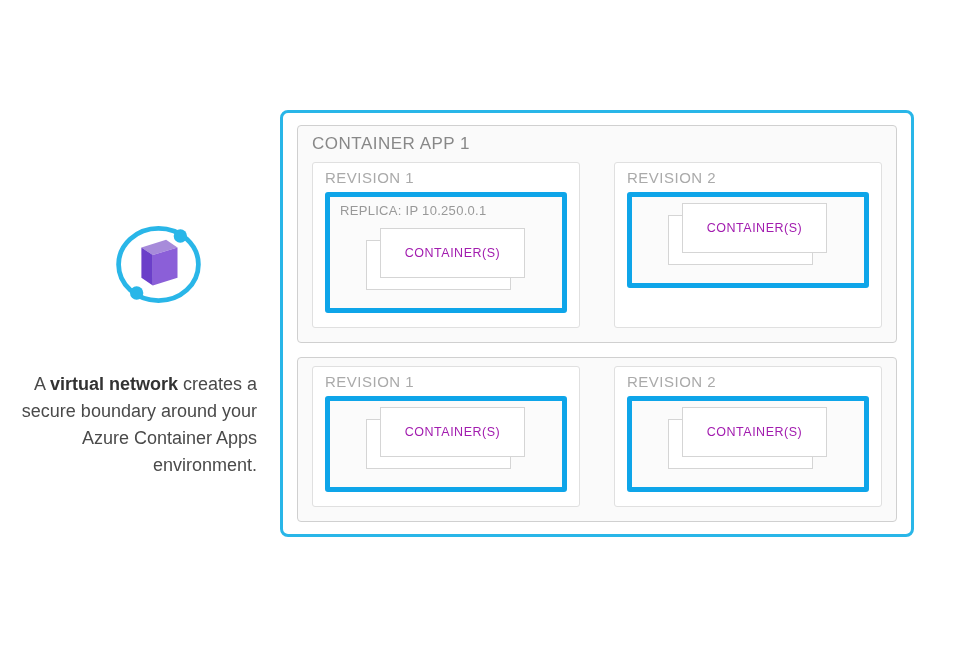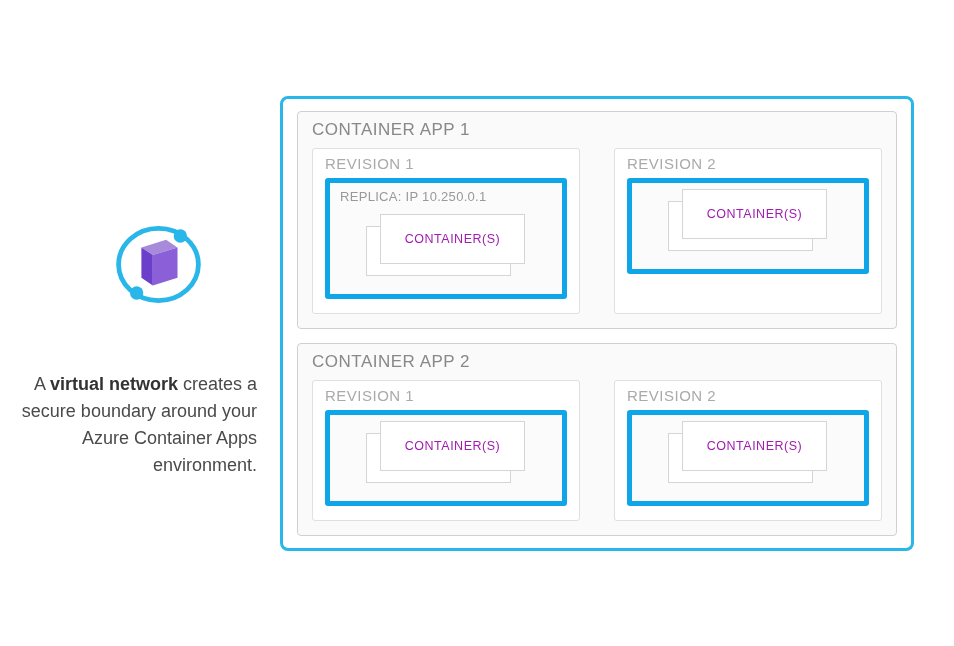--- a/index.html
+++ b/index.html
@@ -188,21 +188,20 @@
             <div class="containers-stack">
               <div class="container-box back"></div>
               <div class="container-box front">CONTAINER(S)</div>
             </div>
           </div>
         </div>
       </div>
     </div>
 
     <div class="container-app">
-      <div class="container-app-title">CONTAINER APP 2</div>
       <div class="revisions">
         <div class="revision">
           <div class="revision-title">REVISION 1</div>
           <div class="replica">
             <div class="containers-stack">
               <div class="container-box back"></div>
               <div class="container-box front">CONTAINER(S)</div>
             </div>
           </div>
         </div>

